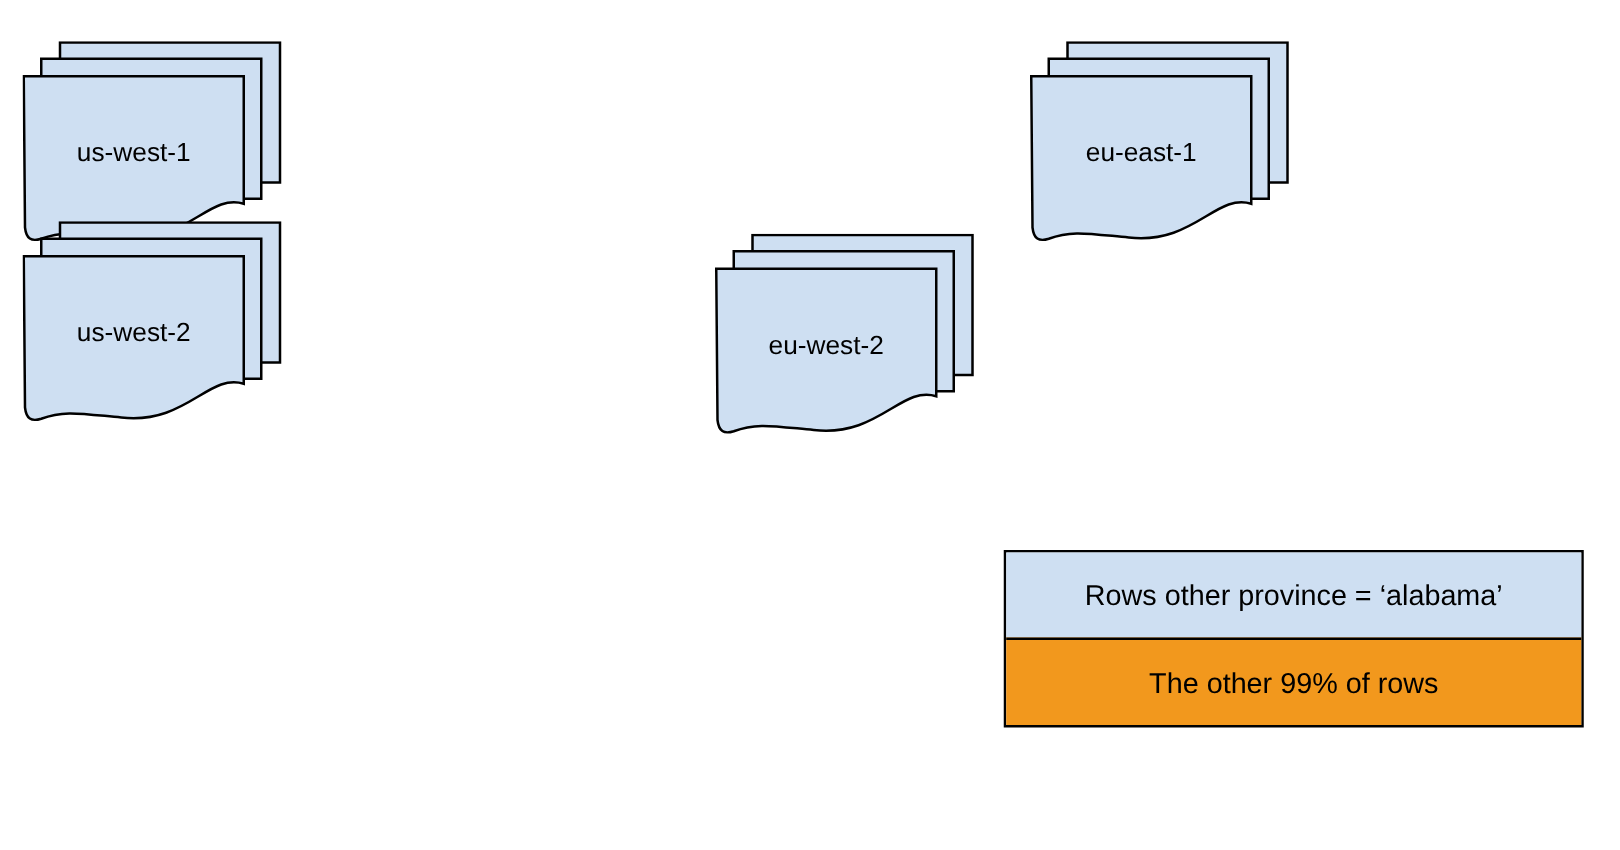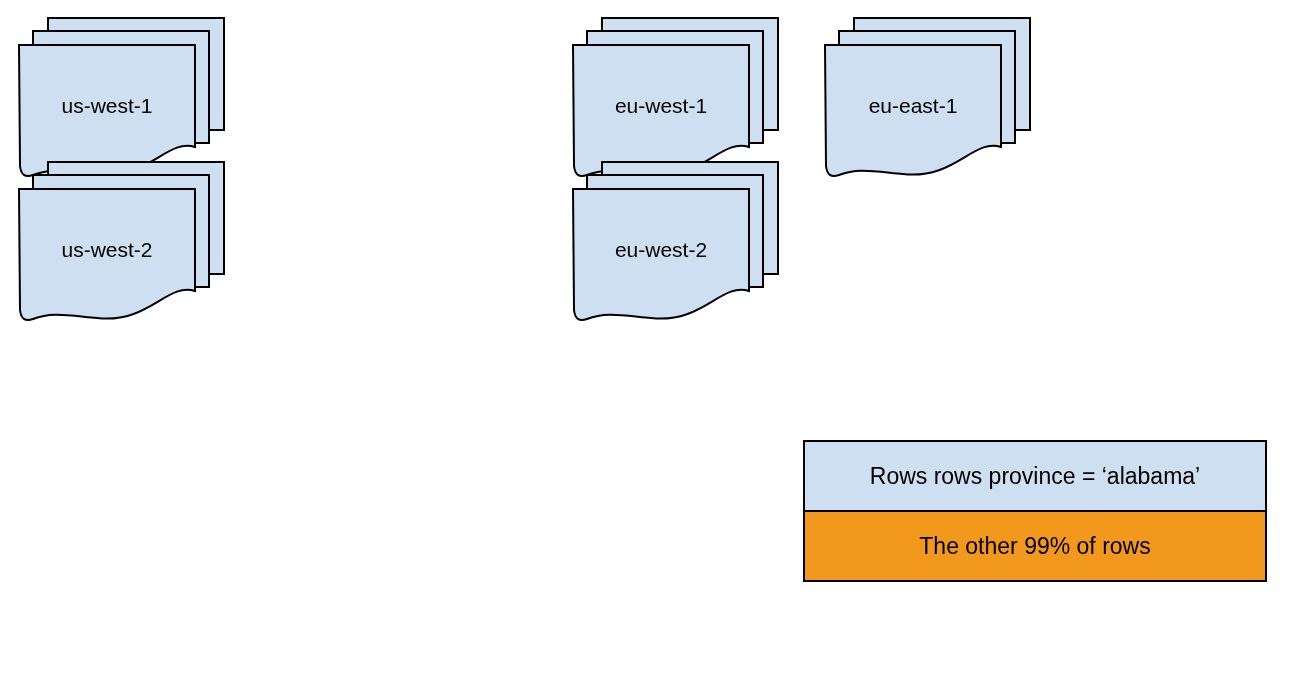--- a/index.html
+++ b/index.html
@@ -17,20 +17,21 @@
   }
   .defs-svg {
     position: absolute;
     width: 0;
     height: 0;
   }
   .stack {
     position: absolute;
     width: 208px;
     height: 168px;
+    margin-top: 16px;
   }
   .stack use {
     stroke: #000000;
     stroke-width: 2px;
     stroke-linejoin: miter;
   }
   .stack text.lbl {
     fill: #000000;
     font-family: "Liberation Sans", sans-serif;
     font-size: 21px;
@@ -73,54 +74,48 @@
   </svg>
 
   <div class="stack" style="left:18px; top:17px">
     <svg width="208" height="168" viewBox="0 0 208 168">
       <use href="#docstack" fill="#cedff2"></use>
       <text class="lbl" x="89" y="96">us-west-1</text>
     </svg>
   </div>
 
 
-  <div class="stack" style="left:572px; top:17px">
-    <svg width="208" height="168" viewBox="0 0 208 168">
-      <use href="#docstack" fill="#cedff2"></use>
-      <text class="lbl" x="89" y="96">eu-west-1</text>
-    </svg>
-  </div>
 
   <div class="stack" style="left:824px; top:17px">
     <svg width="208" height="168" viewBox="0 0 208 168">
       <use href="#docstack" fill="#cedff2"></use>
       <text class="lbl" x="89" y="96">eu-east-1</text>
     </svg>
   </div>
 
   <div class="stack" style="left:18px; top:161px">
     <svg width="208" height="168" viewBox="0 0 208 168">
       <use href="#docstack" fill="#cedff2"></use>
       <text class="lbl" x="89" y="96">us-west-2</text>
     </svg>
   </div>
 
 
-  <div class="stack" style="left:572px; top:161px">
+  <div class="stack" style="left:572px; top:171px">
     <svg width="208" height="168" viewBox="0 0 208 168">
       <use href="#docstack" fill="#cedff2"></use>
       <text class="lbl" x="89" y="96">eu-west-2</text>
     </svg>
   </div>
 
 
 
 
   <div class="legend">
     <div class="legend-row" style="background: rgb(206, 223, 242);">
-      <span>Rows rows province = ‘alabama’</span>
+      <span>Rows other province = ‘alabama’</span>
     </div>
     <div class="legend-row" style="background: rgb(242, 152, 29); justify-content: center;">
       <span>The other 99% of rows</span>
     </div>
   </div>
 
 </div>
 
 </body></html>

